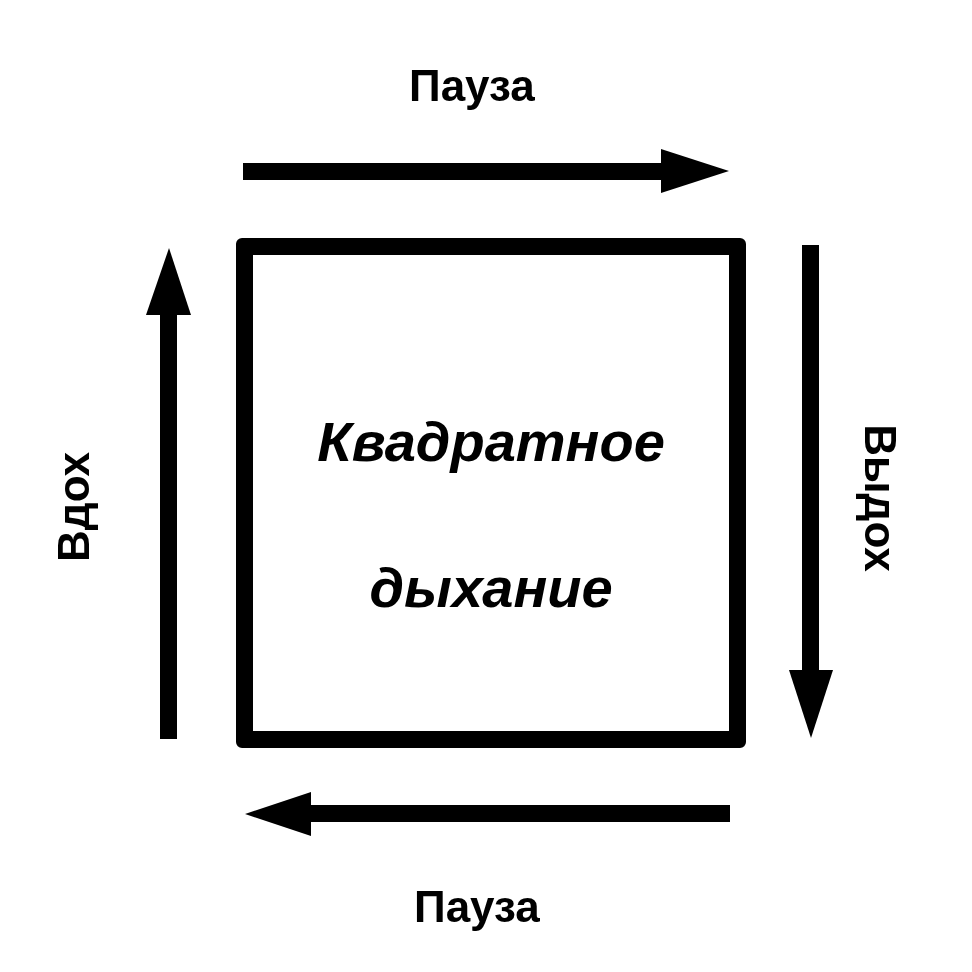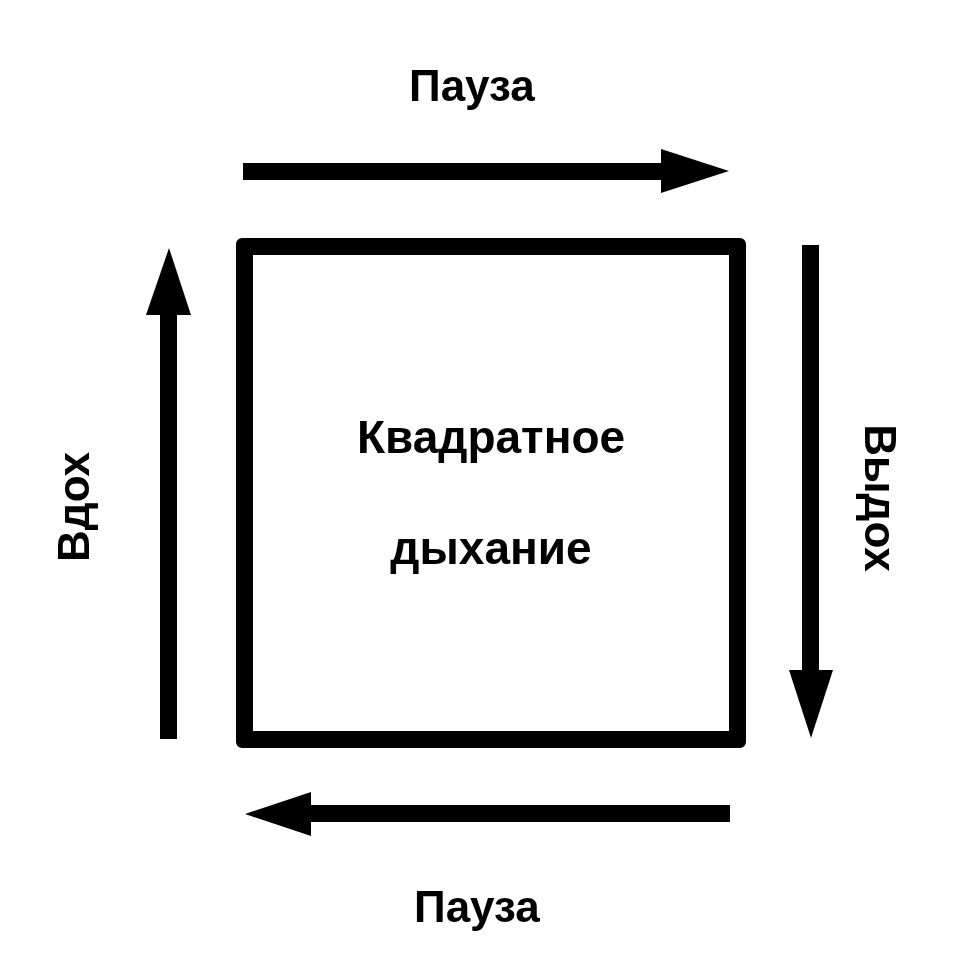--- a/index.html
+++ b/index.html
@@ -30,21 +30,22 @@
       width: 476px;
       height: 476px;
       border: 17px solid #000000;
       border-radius: 6px;
       background: #ffffff;
     }
     .center-text {
       left: 253px;
       width: 476px;
       text-align: center;
-      font-size: 46px;
+      font-size: 56px;
+      font-style: italic;
     }
     svg.arrows {
       position: absolute;
       left: 0;
       top: 0;
     }
     .rot-up {
       transform-origin: center center;
       transform: rotate(-90deg);
     }
@@ -52,21 +53,21 @@
       transform-origin: center center;
       transform: rotate(90deg);
     }
   </style>
 </head>
 <body>
 
 <div class="abs square"></div>
 
 <div class="abs label center-text" style="top:414px;">Квадратное</div>
-<div class="abs label center-text" style="top:525px;">дыхание</div>
+<div class="abs label center-text" style="top:560px;">дыхание</div>
 
 <svg class="arrows" width="972" height="972" viewBox="0 0 972 972">
 
   <g>
     <rect x="243" y="163" width="420" height="17" fill="#000000"></rect>
     <polygon points="661,149 729,171 661,193" fill="#000000"></polygon>
   </g>
 
   <g>
     <rect x="802" y="245" width="17" height="427" fill="#000000"></rect>

